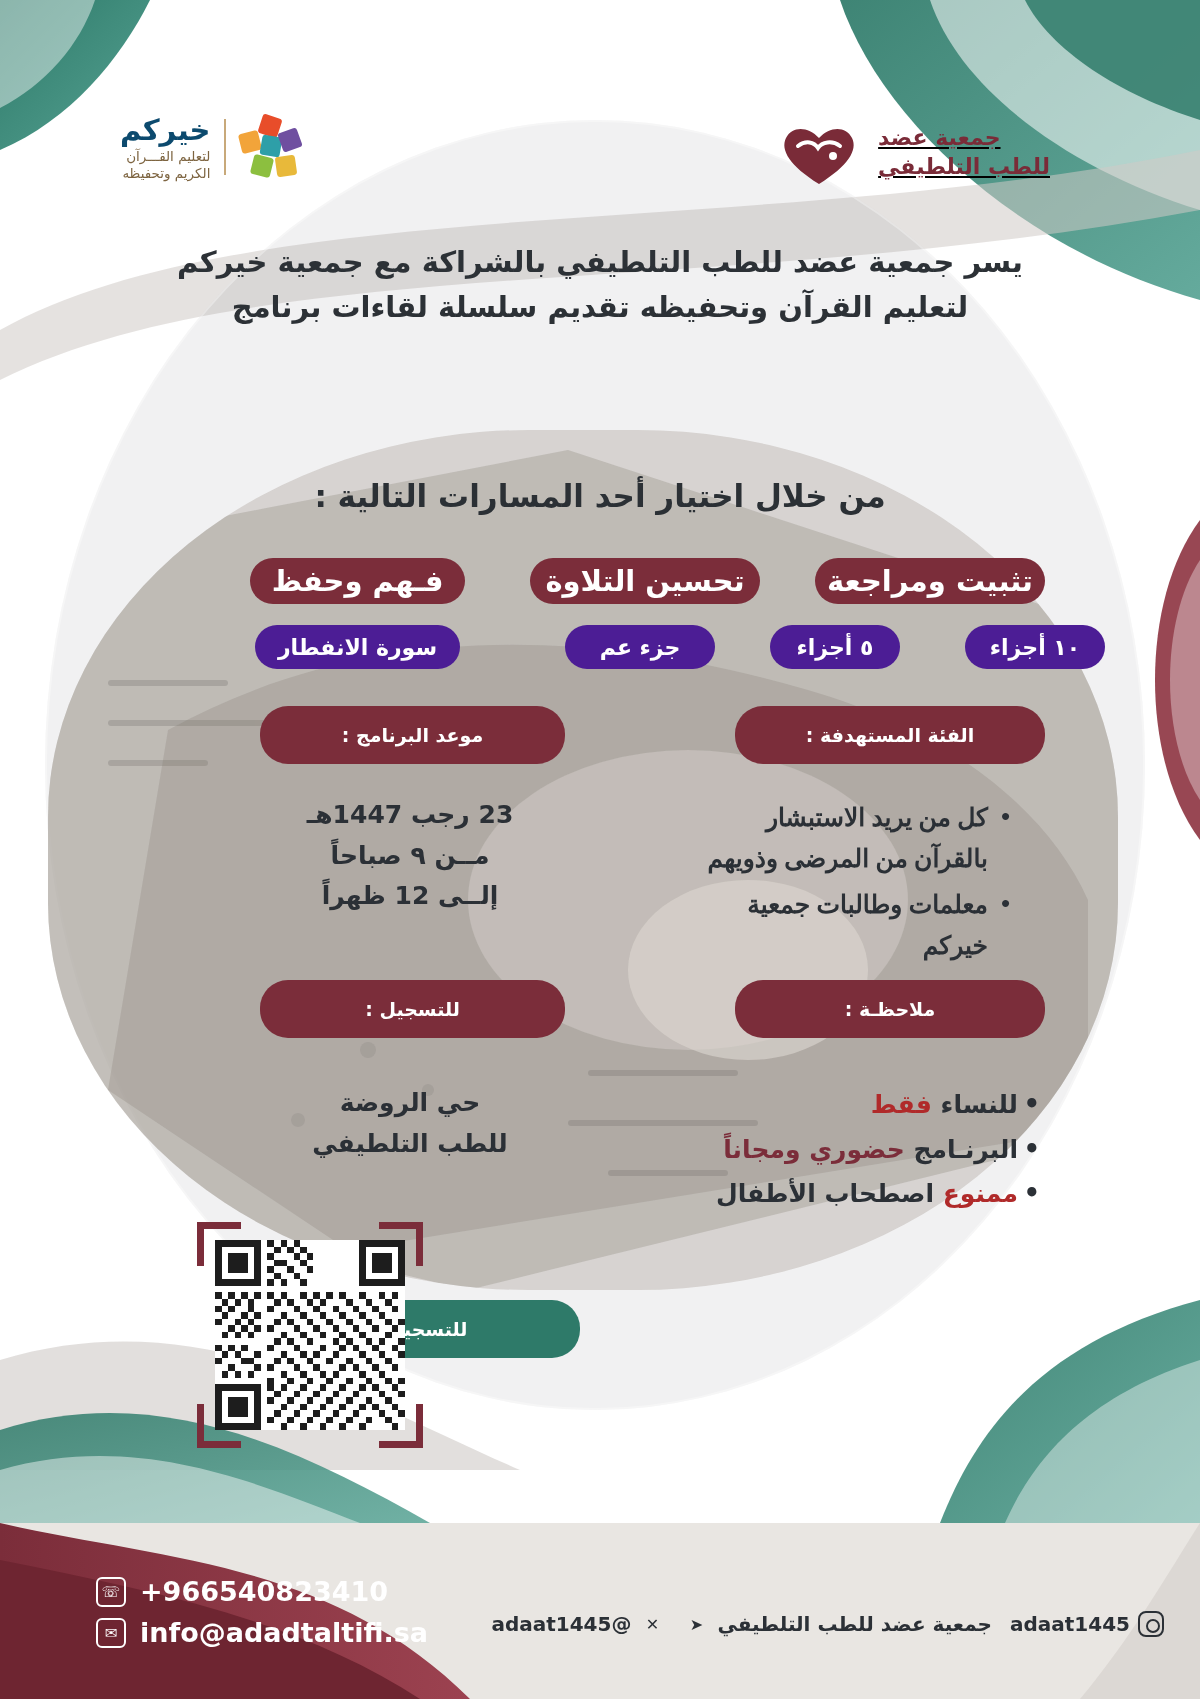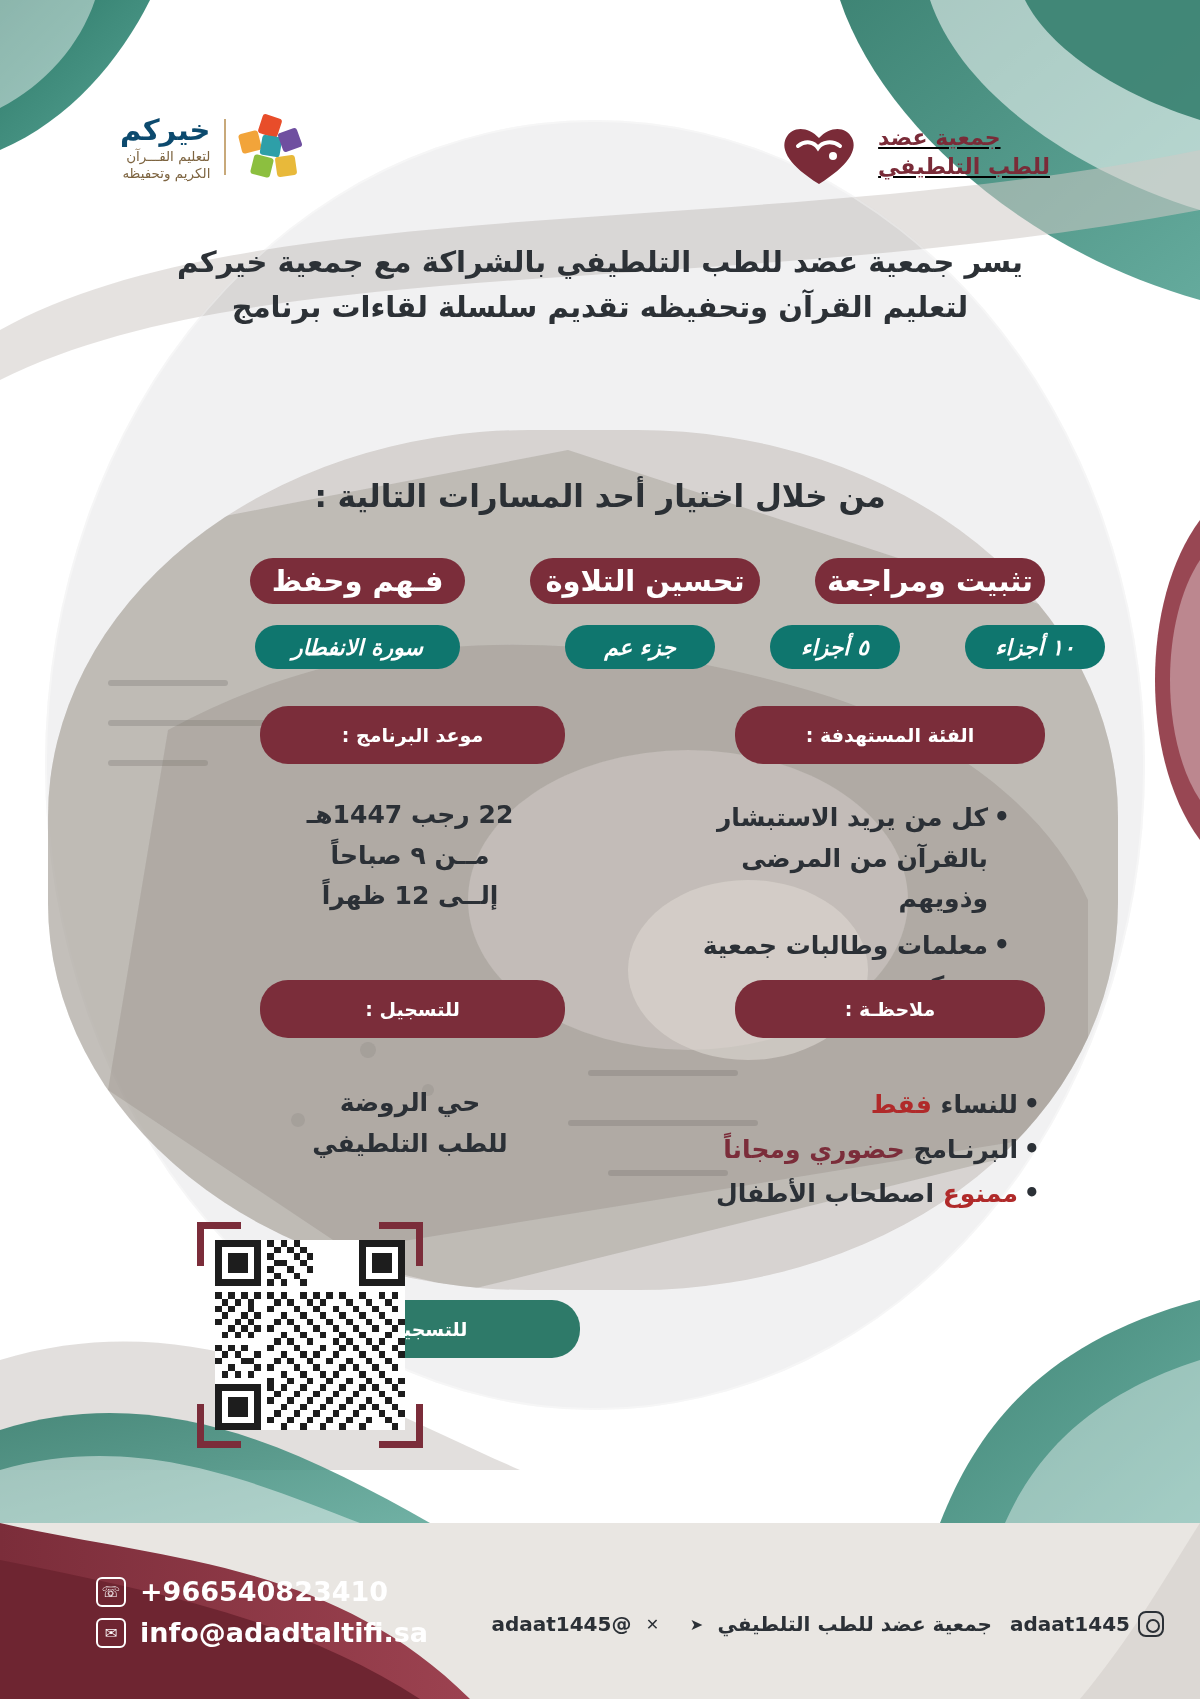--- a/index.html
+++ b/index.html
@@ -70,21 +70,21 @@
     font-size:31px; font-weight:bold; color:#2b3035; direction:rtl;
   }
 
   
   .pill {
     position:absolute; display:flex; align-items:center; justify-content:center;
     color:#fff; font-weight:bold; border-radius:28px; text-align:center;
     font-size:29px; direction:rtl; white-space:nowrap;
   }
   .pill.dark { background:#7b2d3a; }
-  .pill.muted { background:#0f766e;font-style:italic; }
+  .pill.muted { background:#4c1d95; }
   .pill.green { background:#2e7a69; }
 
   .track-head { height:46px; }
   .track-sub  { height:44px; font-size:22px; }
 
   .sec-head { height:58px; font-size:19px; }
 
   .body-text {
     position:absolute; direction:rtl; color:#2b3036; font-size:25px; line-height:1.62;
     font-weight:bold;
@@ -248,27 +248,27 @@
 
   <div class="pill dark track-head" style="right:440px; top:558px; width:230px;">تحسين التلاوة</div>
   <div class="pill muted track-sub" style="right:485px; top:625px; width:150px;">جزء عم</div>
 
   <div class="pill dark track-head" style="right:155px; top:558px; width:230px;">تثبيت ومراجعة</div>
   <div class="pill muted track-sub" style="right:300px; top:625px; width:130px;">٥ أجزاء</div>
   <div class="pill muted track-sub" style="right:95px; top:625px; width:140px;">١٠ أجزاء</div>
 
   <div class="pill dark sec-head" style="right:635px; top:706px; width:305px;">موعد البرنامج :</div>
   <div class="body-text center" style="right:620px; top:795px; width:340px;">
-    <div>22 رجب 1447هـ</div>
+    <div>23 رجب 1447هـ</div>
     <div>مــن ٩ صباحاً</div>
     <div>إلــى 12 ظهراً</div>
   </div>
 
   <div class="pill dark sec-head" style="right:155px; top:706px; width:310px;">الفئة المستهدفة :</div>
-  <ul class="body-text bullets right" style="right:190px; top:798px; width:320px;">
+  <ul class="body-text bullets right" style="right:190px; top:798px; width:320px;font-family:Liberation Serif, serif;">
     <li>كل من يريد الاستبشار بالقرآن من المرضى وذويهم</li>
     <li style="margin-top:6px;">معلمات وطالبات جمعية خيركم</li>
   </ul>
 
   <div class="pill dark sec-head" style="right:635px; top:980px; width:305px;">للتسجيل :</div>
   <div class="body-text center" style="right:625px; top:1083px; width:330px;">
     <div>حي الروضة</div>
     <div>للطب التلطيفي</div>
   </div>
 

